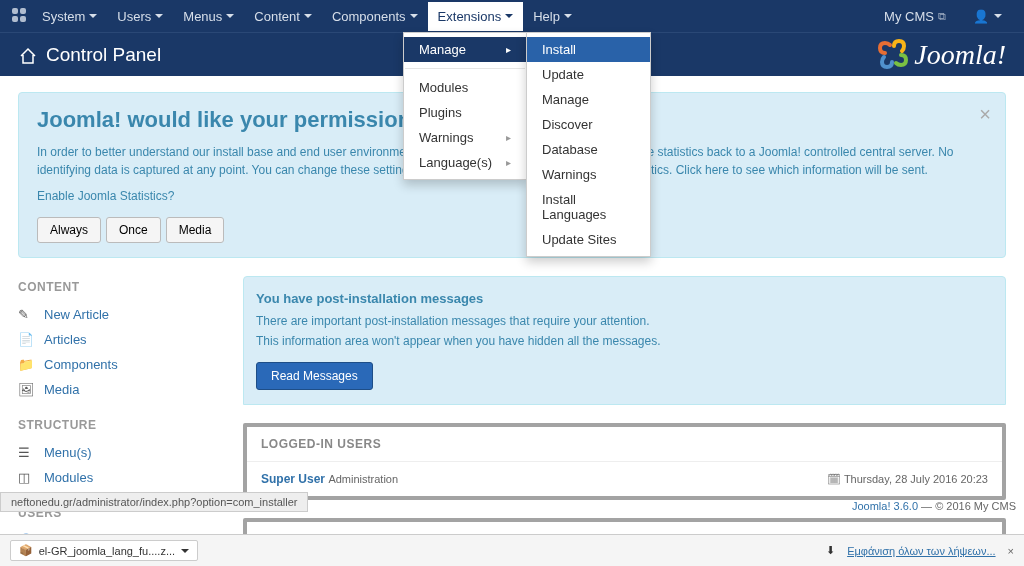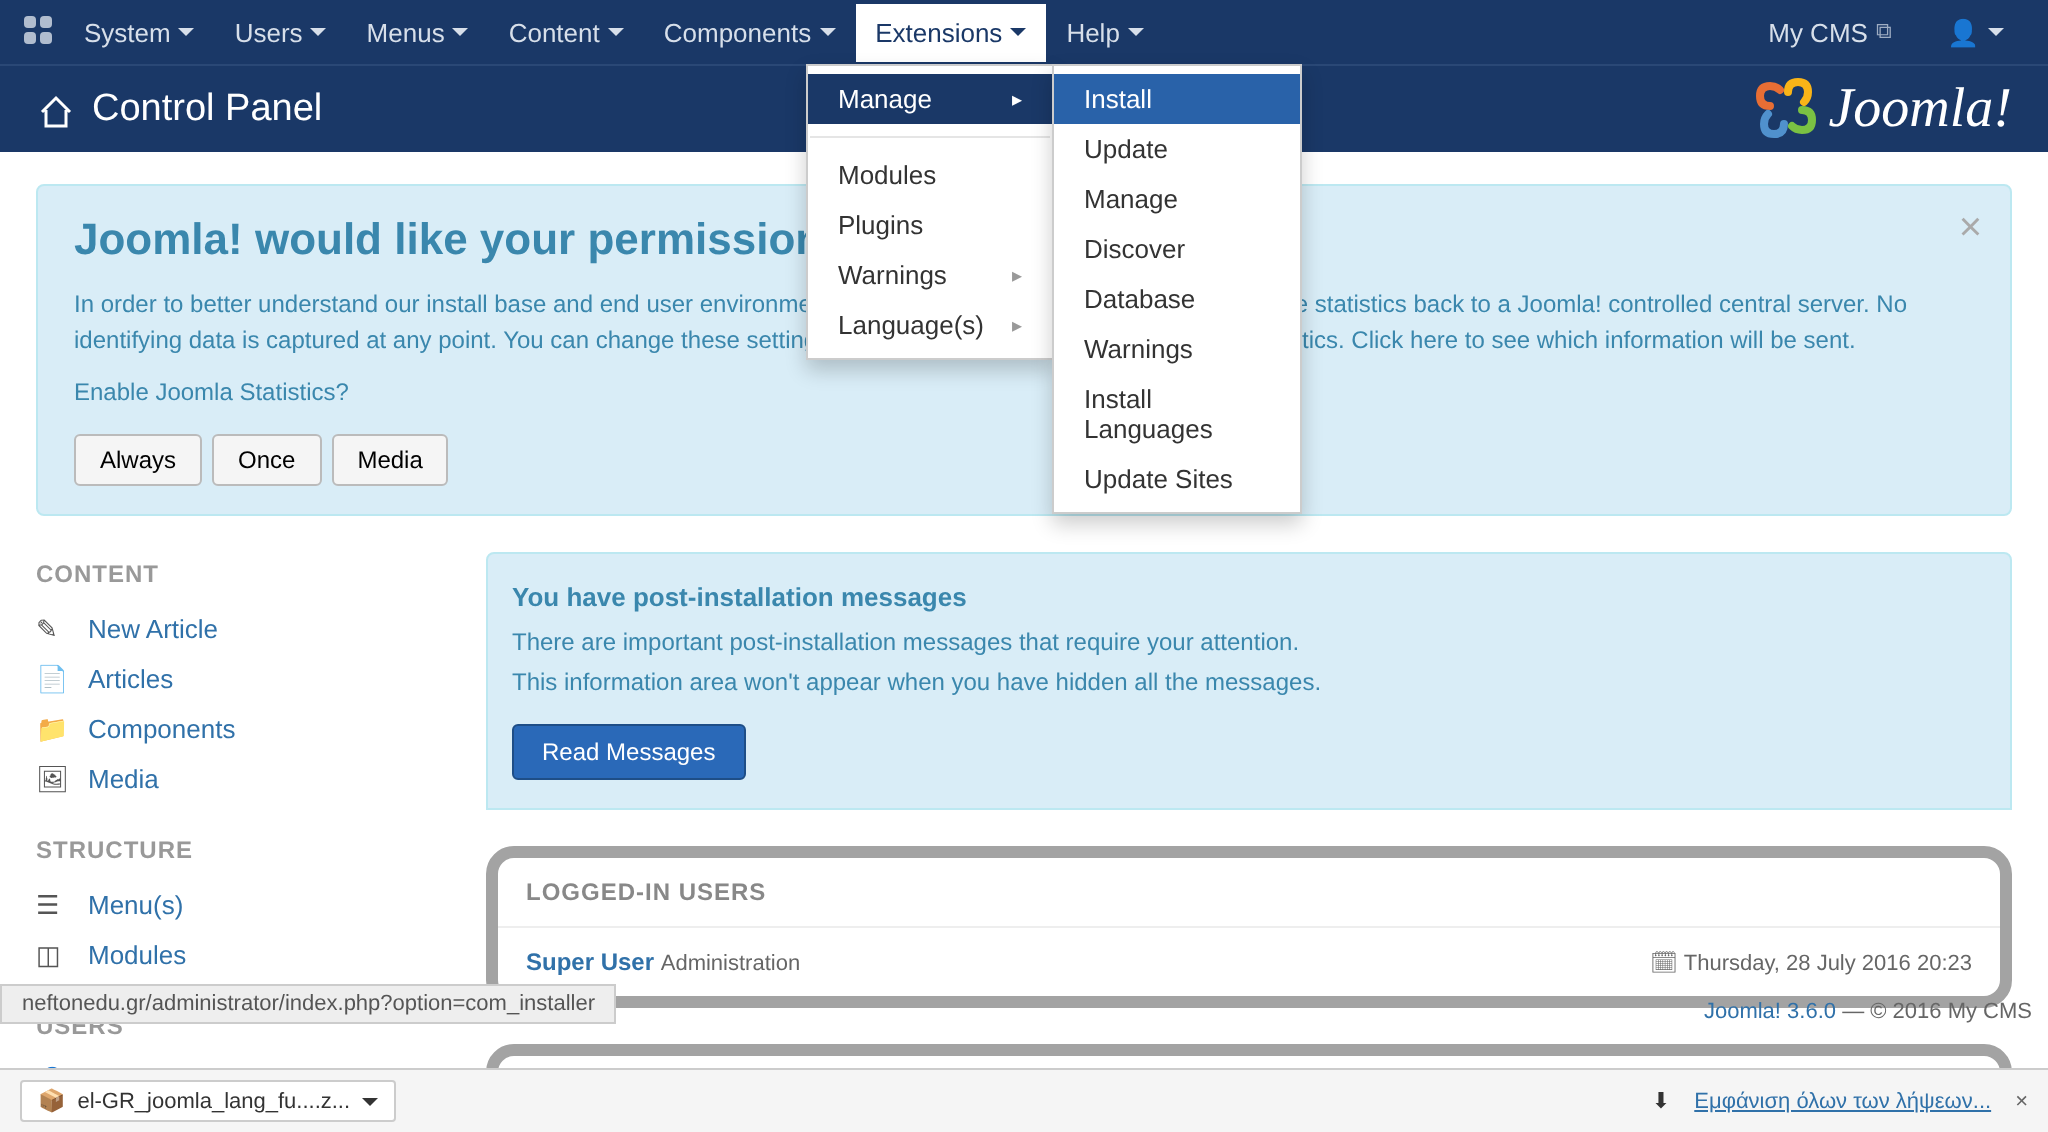--- a/index.html
+++ b/index.html
@@ -49,21 +49,21 @@
     .sidebar-heading { color: #999; font-size: 12px; font-weight: bold; letter-spacing: 0.5px; margin: 4px 0 8px; }
     .sidebar-item { display: flex; align-items: center; gap: 10px; padding: 5px 0; color: #3071a9; font-size: 13px; cursor: pointer; }
     .sidebar-icon { width: 16px; color: #555; }
     .sidebar-section { margin-bottom: 16px; }
     
     .info-box { background: #d9edf7; border: 1px solid #bce8f1; padding: 14px 12px; border-radius: 4px 4px 0 0; margin-bottom: 18px; }
     .info-title { color: #3a87ad; font-weight: bold; font-size: 13px; margin-bottom: 8px; }
     .info-text { color: #3a87ad; font-size: 12px; margin-bottom: 6px; }
     .btn-primary { background: #2a69b8; color: #fff; border: 1px solid #1e4e87; padding: 6px 14px; border-radius: 3px; font-size: 12px; cursor: pointer; margin-top: 8px; }
     
-    .panel { border: 6px solid #a3a3a3; border-radius: 14px; margin-bottom: 18px; }
+    .panel { border: 4px solid #a3a3a3; border-radius: 2px; margin-bottom: 18px; }
     .panel-header { padding: 10px 14px; color: #888; font-size: 12px; letter-spacing: 0.5px; border-bottom: 1px solid #eee; font-weight: bold; }
     .panel-body { padding: 10px 14px; }
     .panel-row { display: flex; justify-content: space-between; align-items: center; font-size: 12px; }
     .panel-link { color: #3071a9; font-weight: bold; }
     .panel-meta { color: #666; font-size: 11px; }
     .badge { background: #999; color: #fff; border-radius: 9px; padding: 1px 7px; font-size: 11px; margin-right: 6px; }
     
     .status-url { position: absolute; bottom: 54px; left: 0; background: #eee; border: 1px solid #ccc; padding: 3px 10px; font-size: 11px; color: #555; }
     .footer-status { position: absolute; bottom: 54px; right: 8px; font-size: 11px; color: #666; }
     .footer-status a { color: #3071a9; text-decoration: none; }

